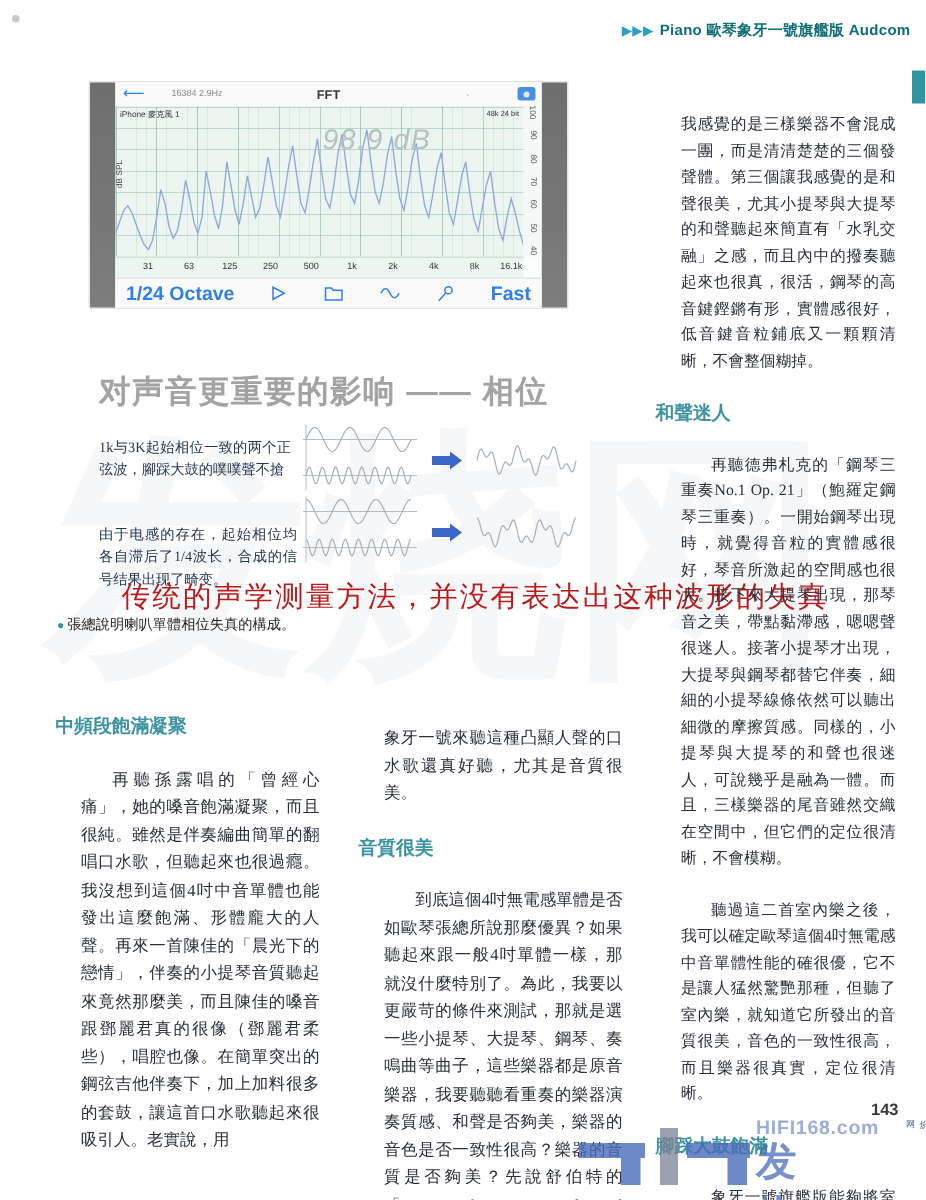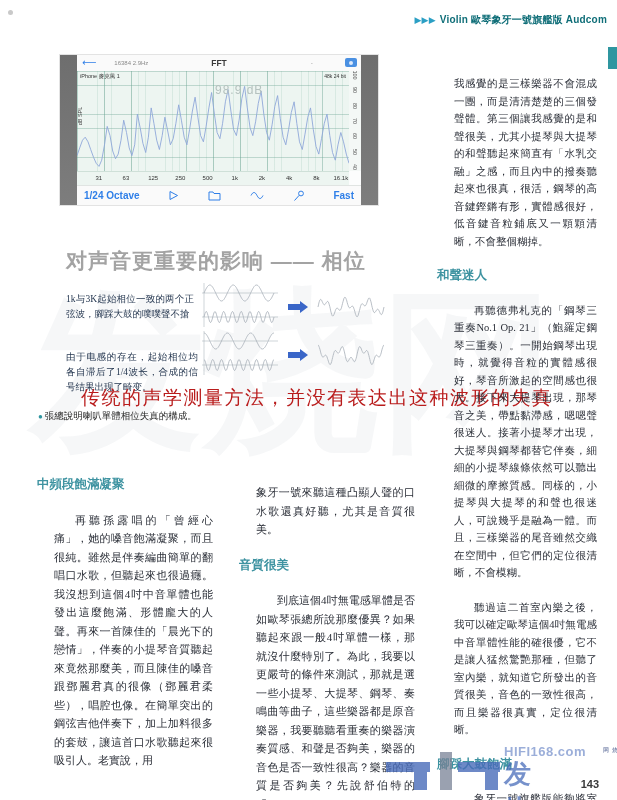--- a/index.html
+++ b/index.html
@@ -25,30 +25,30 @@
   .cam-btn{position:absolute;right:4px;top:3px;width:12px;height:9px;background:#4a90e2;border-radius:2px;}
   .cam-btn::after{content:"";position:absolute;left:4px;top:2.5px;width:4px;height:4px;border-radius:50%;background:#dce9fb;}
   .chart{position:absolute;left:0;top:16px;width:272px;height:100px;background:#edf5f1;
     background-image:
       repeating-linear-gradient(to bottom, rgba(110,165,148,.38) 0 .7px, transparent .7px 14.3px),
       repeating-linear-gradient(to right, rgba(110,165,148,.45) 0 .7px, transparent .7px 27.2px),
       repeating-linear-gradient(to right, rgba(140,190,172,.22) 0 .5px, transparent .5px 6.8px);}
   .chart svg{position:absolute;left:0;top:0;width:100%;height:100%;}
   .dev-label{position:absolute;left:3px;top:2px;font-size:5.5px;color:#333;}
   .bit-label{position:absolute;right:3px;top:2px;font-size:5px;color:#333;}
-  .db-read{position:absolute;left:138px;top:12px;font-size:12px;color:#b5c2bf;letter-spacing:1px;}
+  .db-read{position:absolute;left:138px;top:12px;font-size:19px;color:#b5c2bf;letter-spacing:1px;font-style:italic;}
   .yax{position:absolute;left:-6px;top:42px;font-size:5.5px;color:#444;transform:rotate(-90deg);}
   .tickstrip{position:absolute;right:0;top:16px;width:12px;height:100px;background:#f4f8f6;
              display:flex;flex-direction:column;justify-content:space-between;align-items:center;padding:1px 0;box-sizing:border-box;}
   .tickstrip span{font-size:5.5px;color:#555;transform:rotate(90deg);display:block;line-height:6px;}
   .xlabels{position:absolute;left:0;top:116px;width:272px;height:14px;background:#edf5f1;border-top:1px solid #cfe0d8;}
   .xlabels span{position:absolute;top:3px;font-size:6px;color:#333;transform:translateX(-50%);}
   .toolbar{position:absolute;left:0;top:130px;width:284px;height:20px;background:#fafafa;border-top:1px solid #e0e4e2;
            display:flex;align-items:center;justify-content:space-between;padding:0 7px;box-sizing:border-box;}
-  .toolbar .txt{font-size:10px;color:#2f7fe8;font-weight:bold;}
+  .toolbar .txt{font-size:13px;color:#2f7fe8;font-weight:bold;}
   .toolbar svg{display:block;}
   
   .cap{position:absolute;font-size:9.5px;color:#1f1f1f;}
   .cap .dot{color:#2f96a0;font-size:8px;margin-right:2px;}
   .phase-head{position:absolute;left:66px;top:247px;font-size:21px;font-weight:bold;color:#a3a3a3;letter-spacing:1px;}
   .phase-txt{position:absolute;width:128px;font-family:"Liberation Serif","DejaVu Serif",serif;
              font-size:9.5px;line-height:15px;color:#253750;text-align:justify;}
   .quote{position:absolute;left:81px;top:385px;font-size:19px;color:#b91c1c;letter-spacing:1.5px;}
   .diag{position:absolute;left:196px;width:192px;height:52px;}
   .diag polyline{fill:none;stroke:#a7afb8;stroke-width:.8;}
@@ -65,33 +65,33 @@
   .col-m{left:239px;top:466px;}
   .col-r{left:437px;top:58px;width:177px;font-size:10.5px;line-height:17.5px;}
   
   .bg-mark{position:absolute;left:30px;top:255px;font-size:175px;font-weight:bold;white-space:nowrap;
            color:rgba(55,70,95,0.045);pointer-events:none;font-family:"Liberation Sans",sans-serif;}
   .wm{position:absolute;pointer-events:none;}
   .wm-block{position:absolute;}
   .wm-site{position:absolute;left:504px;top:744px;font-size:13px;font-weight:bold;color:rgba(72,108,185,.55);letter-spacing:.5px;}
   .wm-name{position:absolute;left:504px;top:756px;font-size:27px;font-weight:bold;color:rgba(72,108,185,.75);letter-spacing:2px;}
   .wm-vert{position:absolute;left:601px;top:742px;font-size:6px;color:rgba(40,60,120,.8);writing-mode:vertical-rl;letter-spacing:1px;}
-  .pageno{position:absolute;right:18px;top:778px;font-size:11px;font-weight:bold;color:#3a3a3a;}
+  .pageno{position:absolute;right:18px;top:734px;font-size:11px;font-weight:bold;color:#3a3a3a;}
 </style>
 </head>
 <body>
 
 <div class="page">
 
   <div class="corner-dot"></div>
 
   <div class="bg-mark">发烧网</div>
 
   <div class="page-header">
-    <span class="arrows">▶▶▶</span><span>Violin 歐琴象牙一號旗艦版 Audcom</span>
+    <span class="arrows">▶▶▶</span><span>Piano 歐琴象牙一號旗艦版 Audcom</span>
   </div>
   <div class="edge-tab"></div>
 
   <div class="shot">
     <div class="bezel l"></div>
     <div class="bezel r"></div>
     <div class="screen">
       <div class="topbar">
         <span class="back">⟵</span>
         <span class="sample">16384  2.9Hz</span>

